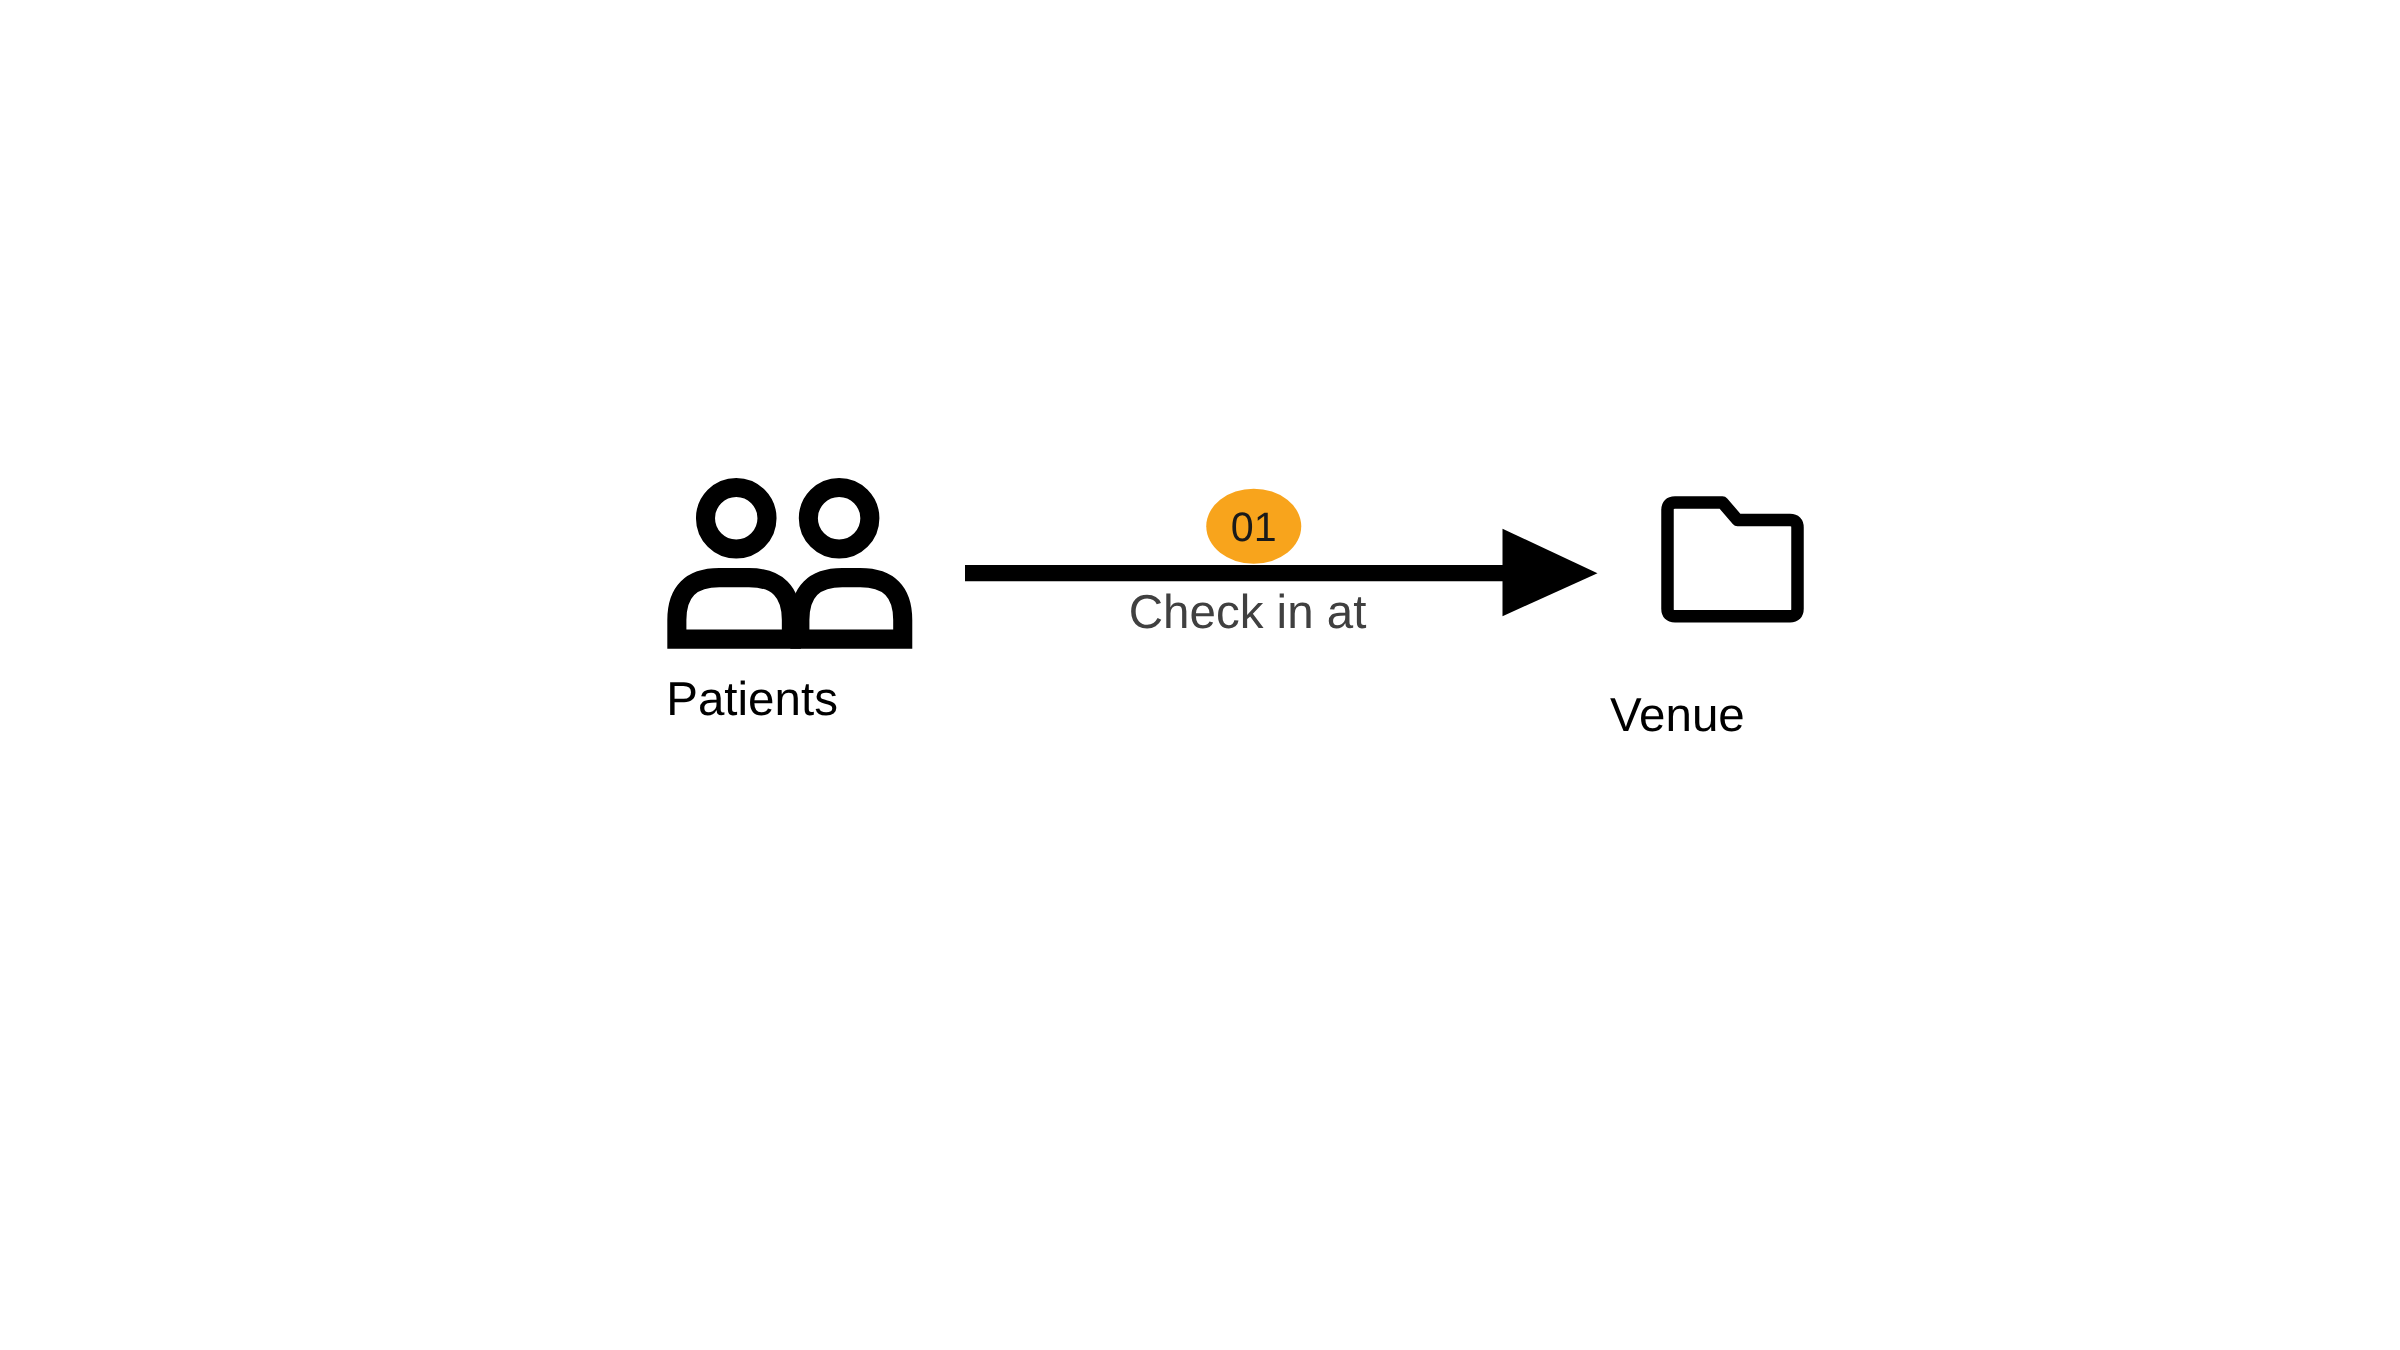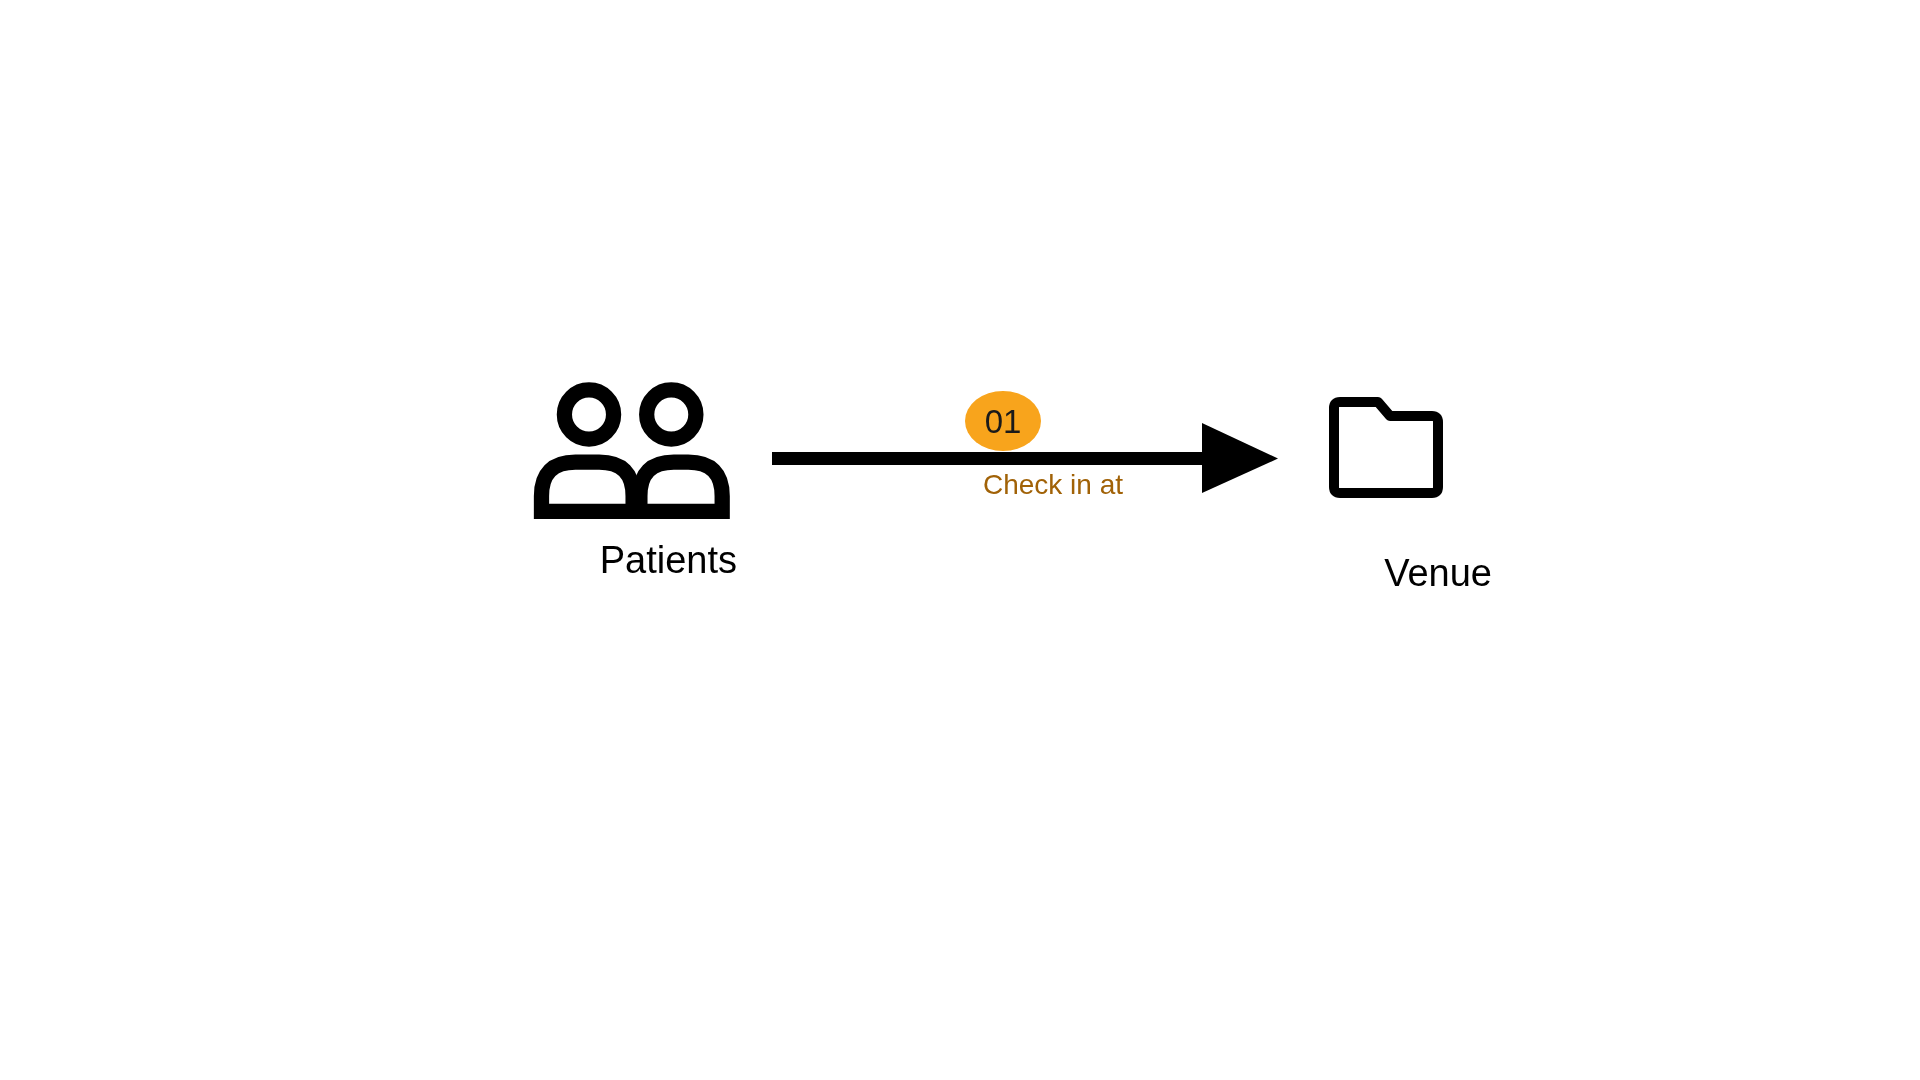--- a/index.html
+++ b/index.html
@@ -13,29 +13,29 @@
     height: 1080px;
     background: #ffffff;
     overflow: hidden;
     font-family: "Liberation Sans", "DejaVu Sans", sans-serif;
   }
   .abs { position: absolute; }
   .node-label {
     position: absolute;
     font-size: 38px;
     color: #000000;
-    text-align: right;
+    text-align: left;
     white-space: nowrap;
     line-height: 1;
   }
   .edge-label {
     position: absolute;
-    font-size: 28px;
-    color: #a16207;
-    text-align: right;
+    font-size: 38px;
+    color: #404040;
+    text-align: left;
     white-space: nowrap;
     line-height: 1;
   }
   .badge-text {
     font-family: "Liberation Sans", "DejaVu Sans", sans-serif;
     font-size: 33px;
     fill: #1a1a1a;
   }
 </style>
 </head>

